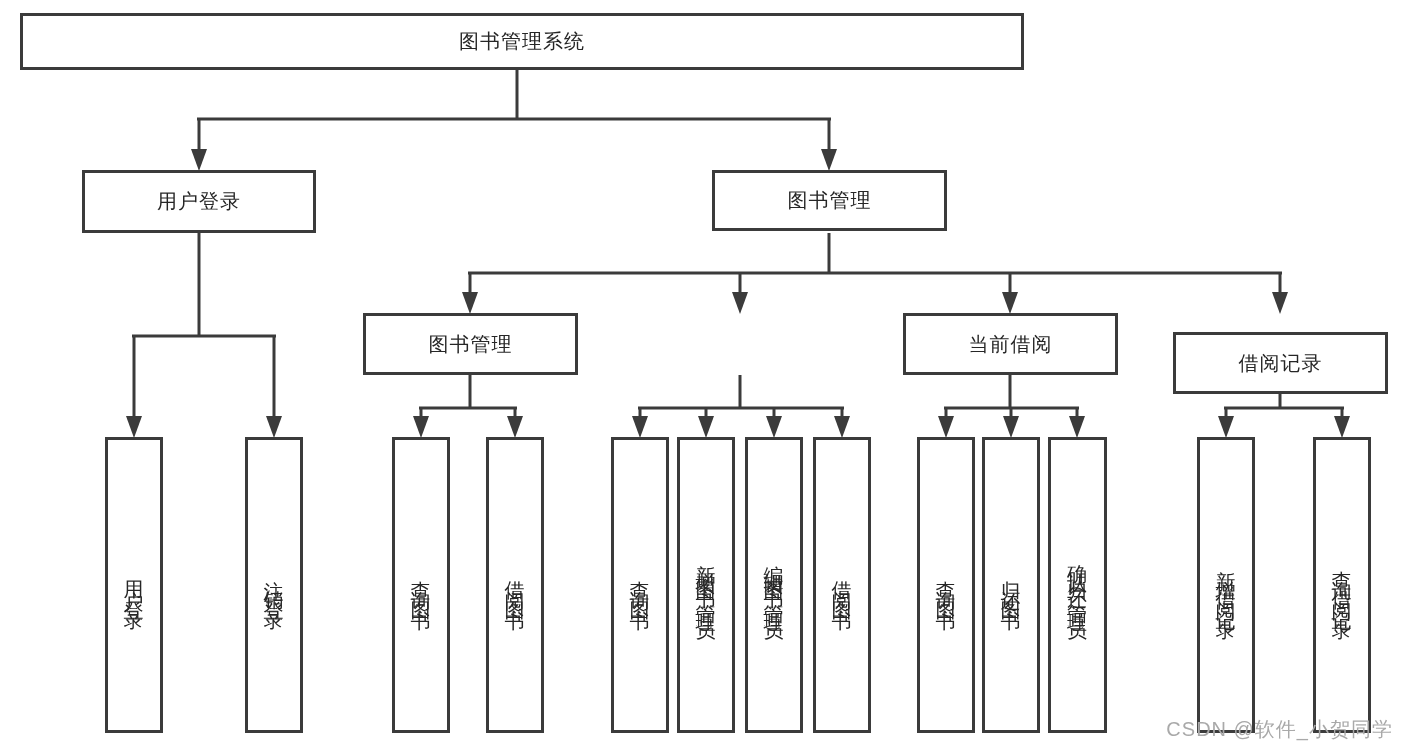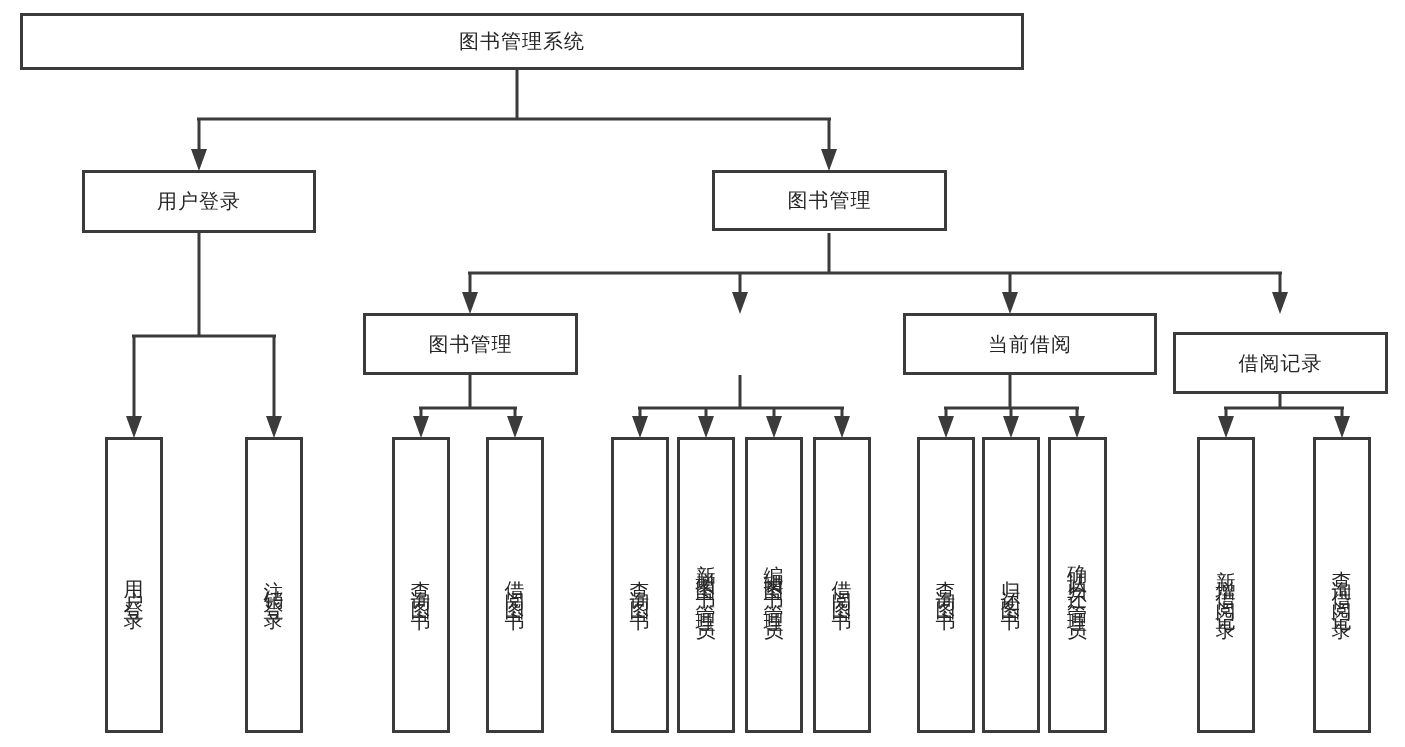--- a/index.html
+++ b/index.html
@@ -126,21 +126,21 @@
   <div class="box" style="left:82px;top:170px;width:234px;height:63px;">
     <span>用户登录</span>
   </div>
   <div class="box" style="left:712px;top:170px;width:235px;height:61px;">
     <span>图书管理</span>
   </div>
 
   <div class="box" style="left:363px;top:313px;width:215px;height:62px;">
     <span>图书管理</span>
   </div>
-  <div class="box" style="left:903px;top:313px;width:254px;height:62px;">
+  <div class="box" style="left:903px;top:313px;width:215px;height:62px;">
     <span>当前借阅</span>
   </div>
   <div class="box" style="left:1173px;top:332px;width:215px;height:62px;">
     <span>借阅记录</span>
   </div>
 
   <div class="box vbox" style="left:105px;top:437px;width:58px;height:296px;">
     <span>用户登录</span>
   </div>
   <div class="box vbox" style="left:245px;top:437px;width:58px;height:296px;">
@@ -177,13 +177,14 @@
     <span>确认归还（管理员）</span>
   </div>
 
   <div class="box vbox" style="left:1197px;top:437px;width:58px;height:296px;">
     <span>新增借阅记录</span>
   </div>
   <div class="box vbox" style="left:1313px;top:437px;width:58px;height:296px;">
     <span>查询借阅记录</span>
   </div>
 
+  <div id="watermark">CSDN @软件_小贺同学</div>
 </div>
 
 </body></html>

